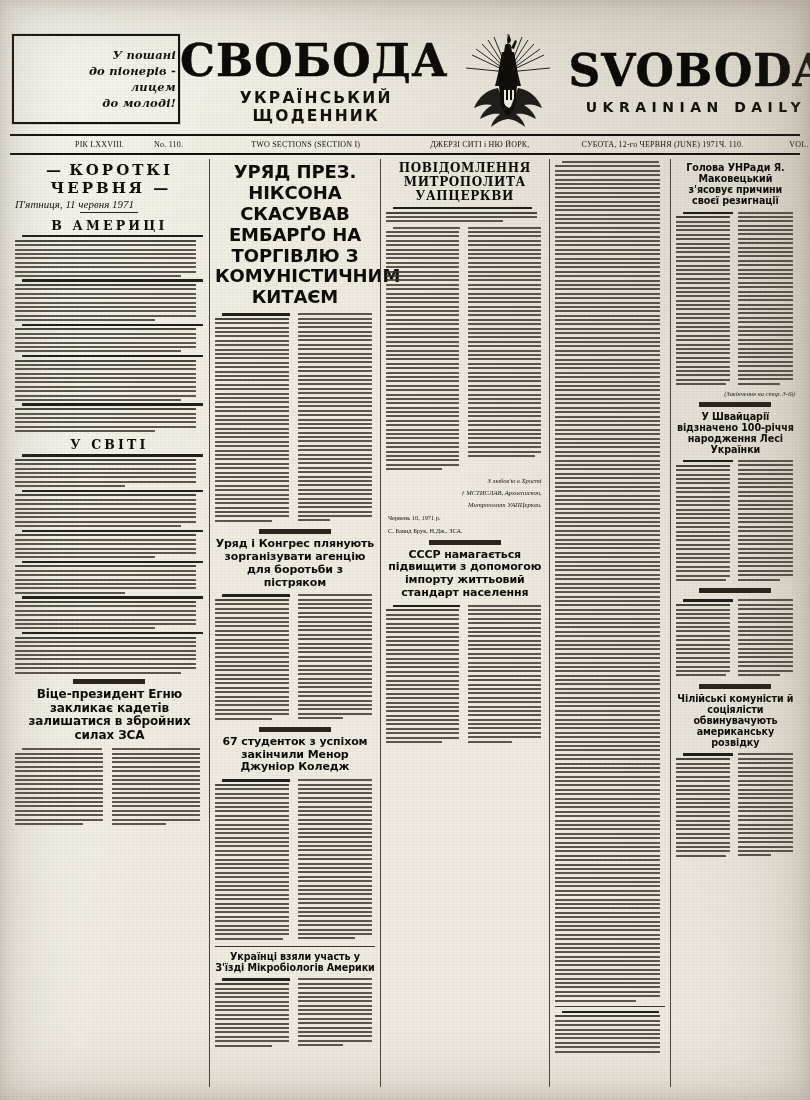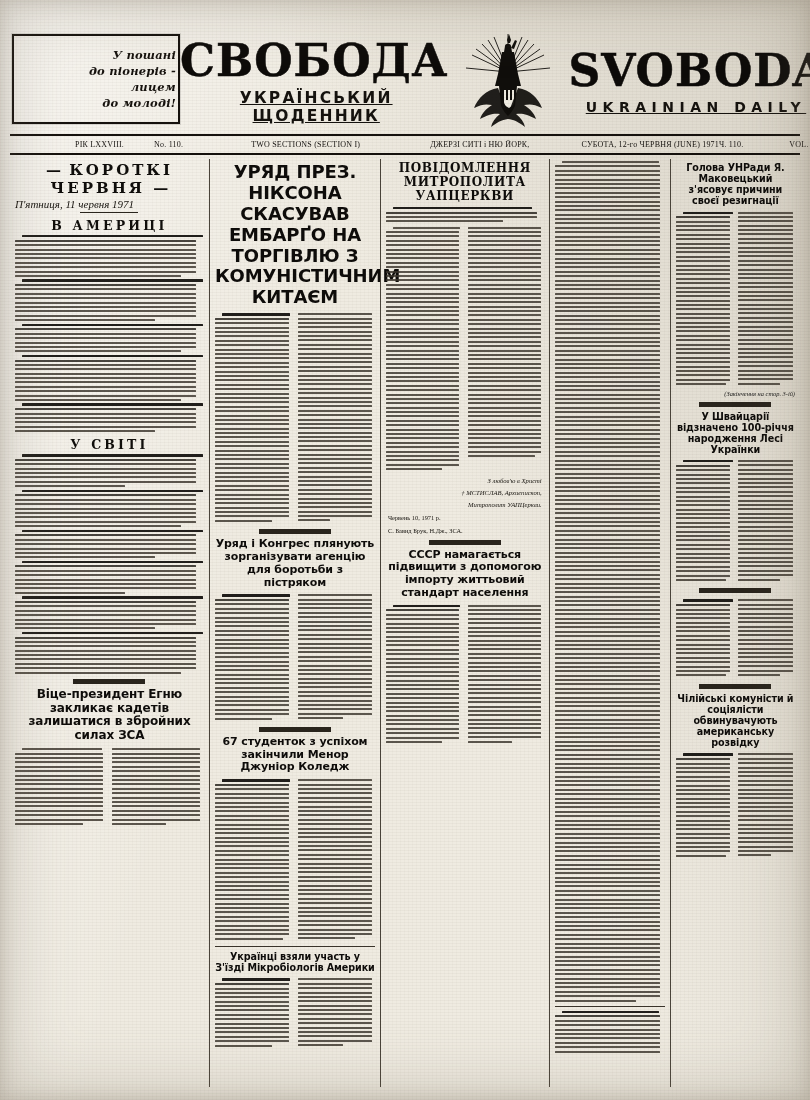--- a/index.html
+++ b/index.html
@@ -74,21 +74,20 @@
   .bigtitle.left{ margin-right:4px; }
   .bigtitle.right{ margin-left:4px; }
   .subtitle{
     font-family:"DejaVu Sans", sans-serif;
     font-weight:bold;
     font-size:15.5px;
     letter-spacing:2.2px;
     color:#15120e;
     text-align:center;
     margin-top:2px;
-    text-decoration:underline;
   }
   .subtitle.en{ letter-spacing:5.5px; font-size:14px;}
   .tcol{display:flex;flex-direction:column;align-items:center;}
   .emblem{
     width:112px;height:96px;flex:0 0 112px;
     position:relative;
   }
 
   
   .datebar{

